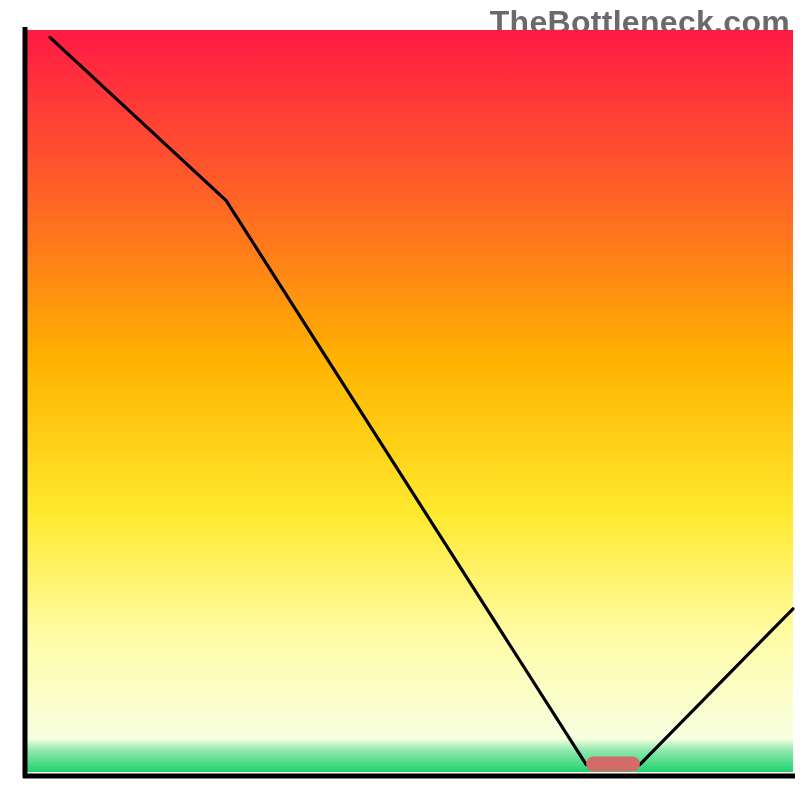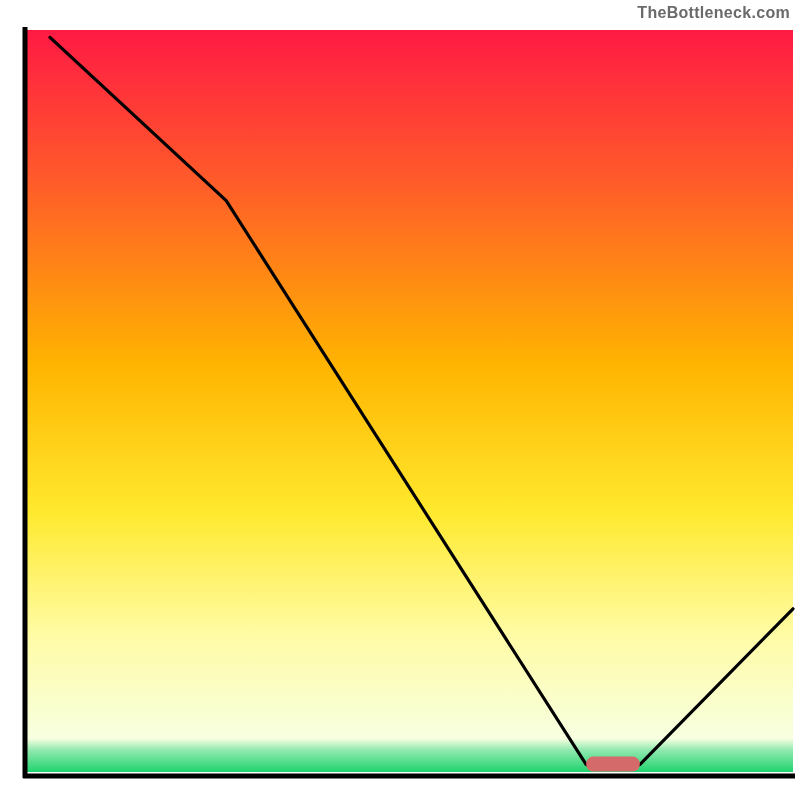--- a/index.html
+++ b/index.html
@@ -13,21 +13,21 @@
   }
   .stage {
     position: relative;
     width: 800px;
     height: 800px;
   }
   .watermark {
     position: absolute;
     top: 4px;
     right: 10px;
-    font-size: 16px;
+    font-size: 32px;
     font-weight: bold;
     color: #6a6a6a;
     letter-spacing: 0.3px;
   }
   svg.chart {
     position: absolute;
     top: 0;
     left: 0;
   }
 </style>

